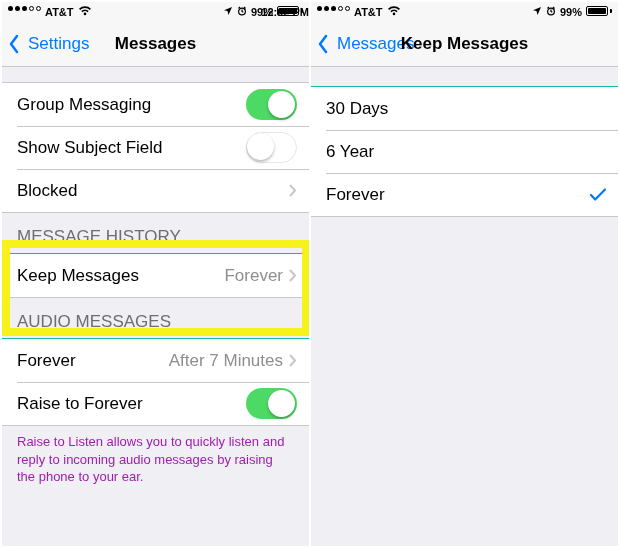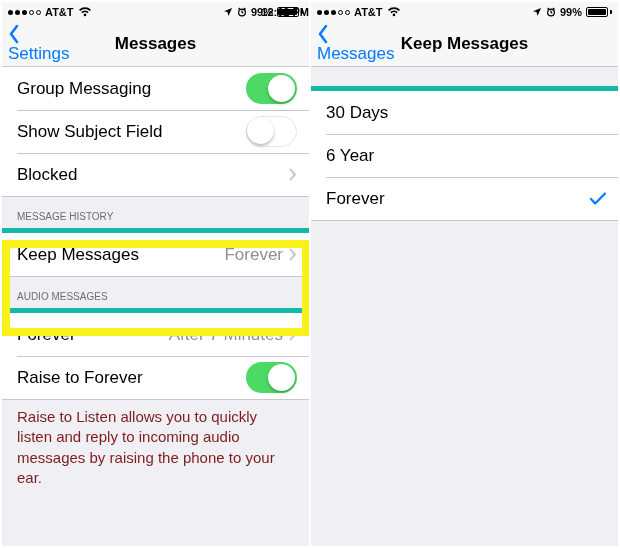--- a/index.html
+++ b/index.html
@@ -4,63 +4,63 @@
 <style>
   html, body { margin: 0; padding: 0; font-family: -apple-system, "Helvetica Neue", Helvetica, Arial, sans-serif; }
   body { width: 620px; height: 548px; background: #fff; }
 
   .wrap { display: flex; width: 620px; height: 548px; box-sizing: border-box; border: 2px solid #fff; }
   .pane { width: 308px; height: 544px; position: relative; background: #efeff4; overflow: hidden; }
   .pane + .pane { margin-left: 2px; }
 
   
   .statusbar { height: 20px; background: #f7f7f8; display: flex; align-items: center; justify-content: space-between; padding: 0 6px; font-size: 11px; font-weight: 600; color: #000; }
-  .sb-left, .sb-right { display: flex; align-items: center; gap: 4px; }
+  .sb-left, .sb-right { display: flex; align-items: flex-start; gap: 4px; }
   .sb-center { position: absolute; left: 0; right: 0; text-align: right; pointer-events: none; }
   .dots { display: flex; gap: 2px; }
   .dot { width: 5px; height: 5px; border-radius: 50%; background: #000; box-sizing: border-box; }
   .dot.hollow { background: transparent; border: 1px solid #000; }
   .wifi svg { display: block; }
   .alarm svg, .loc svg { display: block; }
   .battery { display: flex; align-items: center; gap: 2px; }
   .batt-body { width: 22px; height: 10px; border: 1px solid #000; border-radius: 2px; position: relative; box-sizing: border-box; }
   .batt-fill { position: absolute; left: 1px; top: 1px; bottom: 1px; right: 1px; background: #000; border-radius: 1px; }
   .batt-cap { width: 2px; height: 4px; background: #000; border-radius: 0 1px 1px 0; }
 
   
   .navbar { height: 44px; background: #f7f7f8; border-bottom: 1px solid #c8c7cc; position: relative; display: flex; align-items: center; }
-  .back { display: flex; color: #007aff; font-size: 17px; padding-left: 6px; gap: 0; flex-direction: column; }
+  .back { display: flex; color: #007aff; font-size: 17px; padding-left: 6px; gap: 8px; }
   .back .chev { width: 12px; height: 20px; }
   .title { position: absolute; left: 0; right: 0; text-align: center; font-size: 17px; font-weight: 600; color: #000; pointer-events: none; }
 
   .content { position: absolute; top: 64px; left: 0; right: 0; bottom: 0; overflow: hidden; }
 
-  .group { background: #fff; border-top: 5px solid #14b8a6; border-bottom: 1px solid #c8c7cc; }
+  .group { background: #fff; border-top: 1px solid #14b8a6; border-bottom: 1px solid #c8c7cc; }
   .cell { height: 43px; display: flex; align-items: center; padding-left: 15px; padding-right: 12px; font-size: 17px; color: #000; position: relative; }
   .cell + .cell::before { content: ""; position: absolute; left: 15px; right: 0; top: 0; height: 1px; background: #c8c7cc; }
   .cell .label { flex: 1; }
   .cell .value { color: #8e8e93; font-size: 17px; margin-right: 6px; }
   .cell .disclosure { width: 8px; height: 13px; }
 
-  .header { font-size: 10px; color: #6d6d72; padding: 14px 15px 6px; text-transform: uppercase; }
-  .footer { font-size: 15px; color: #7f1d1d; padding: 7px 15px 14px; line-height: 1.35; }
+  .header { font-size: 17px; color: #6d6d72; padding: 14px 15px 6px; text-transform: uppercase; }
+  .footer { font-size: 13px; color: #a21caf; padding: 7px 15px 14px; line-height: 1.35; }
 
   
   .switch { width: 51px; height: 31px; border-radius: 16px; position: relative; }
   .switch.on { background: #4cd964; }
   .switch.off { background: #fff; border: 1.5px solid #e5e5ea; box-sizing: border-box; }
   .switch .knob { position: absolute; width: 27px; height: 27px; border-radius: 50%; background: #fff; top: 2px; box-shadow: 0 2px 3px rgba(0,0,0,0.25), 0 0 1px rgba(0,0,0,0.1); }
   .switch.on .knob { right: 2px; }
   .switch.off .knob { left: 0px; top: 0px; }
 
   
   .highlight { position: absolute; border: 8px solid #f7f21a; box-sizing: border-box; pointer-events: none; }
 
   
-  .left .content .group.first { margin-top: 0; border-top: none; }
+  .left .content .group.first { margin-top: 16px; border-top: none; }
 
   
   .disc-path { stroke: #c7c7cc; stroke-width: 2; fill: none; }
 
   .checkmark svg { display: block; }
 
 </style>
 </head>
 <body>
 

